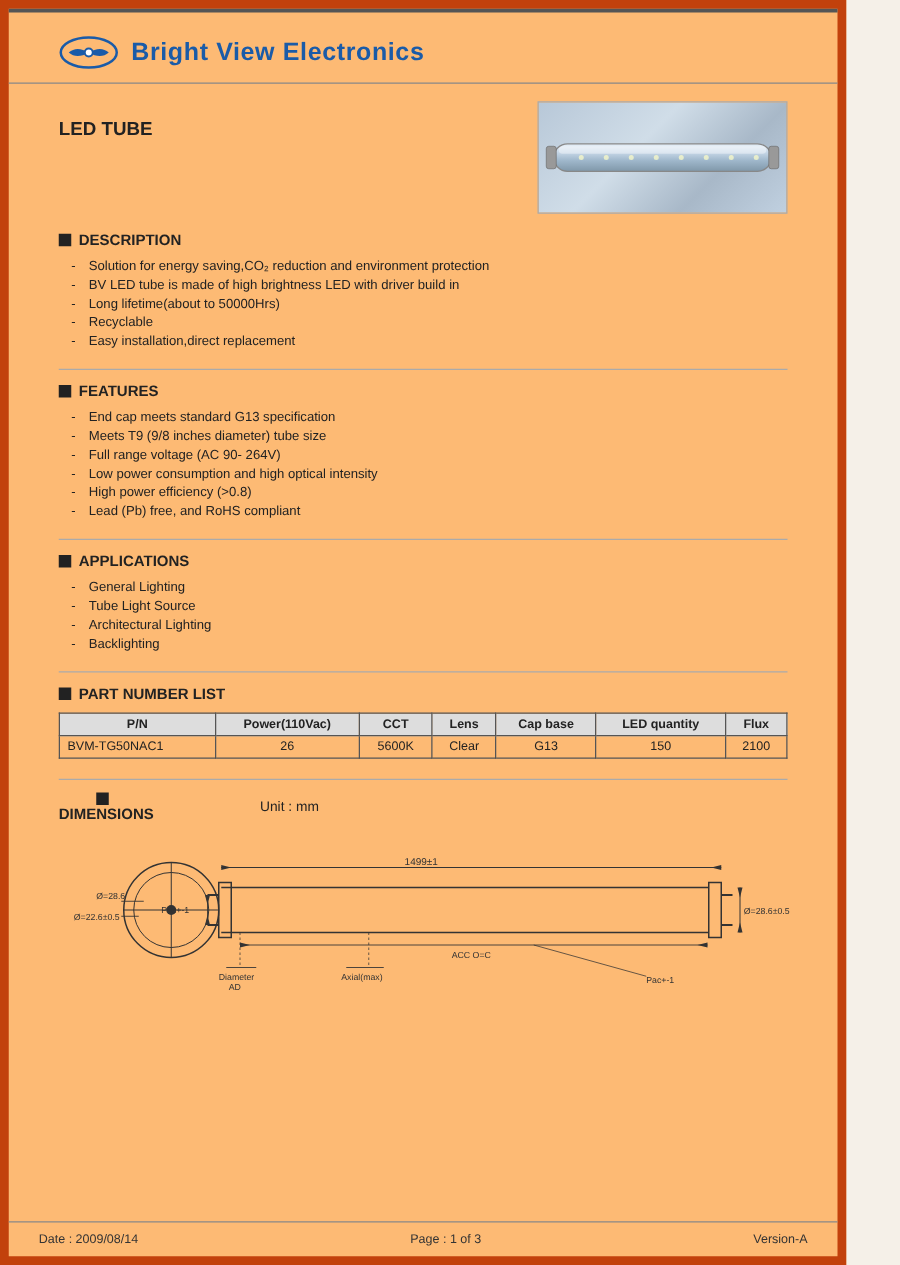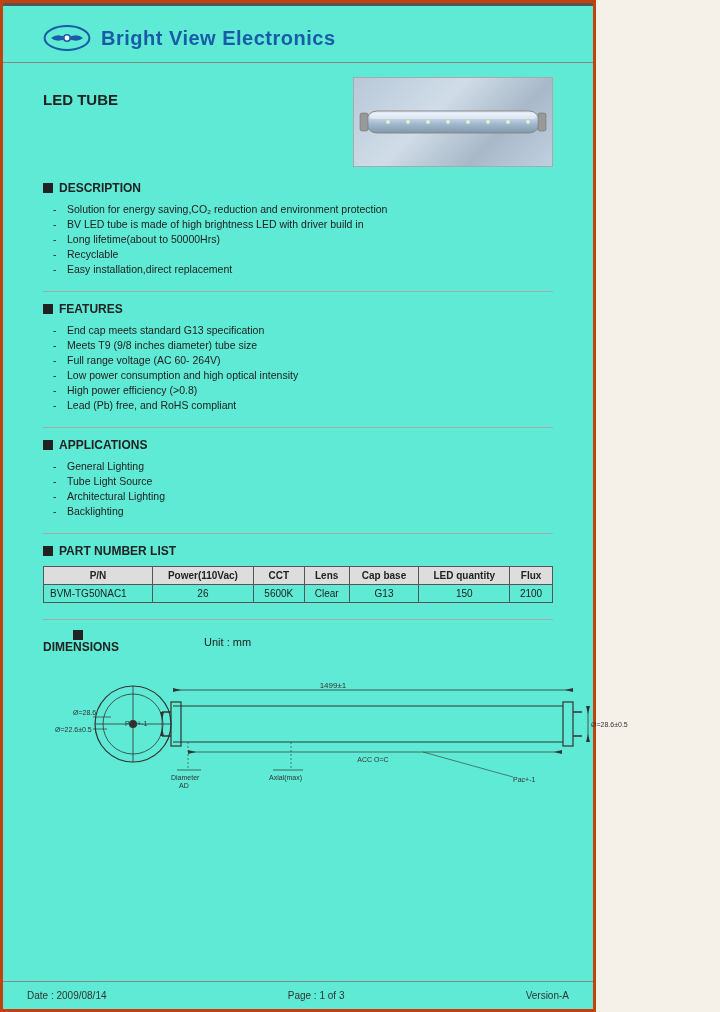--- a/index.html
+++ b/index.html
@@ -6,26 +6,26 @@
     body {
       width: 720px;
       min-height: 1012px;
       background: #f5f0e8;
       font-family: Arial, sans-serif;
       font-size: 11px;
       color: #222;
       position: relative;
     }
     .page {
-      width: 596px;
+      width: 677px;
       min-height: 1012px;
-      background: #5eead4;
+      background: #fdba74;
       padding: 0;
       position: relative;
-      border: 3px solid #c2410c;
+      border: 7px solid #c2410c;
     }
     .top-border {
       width: 100%;
       height: 3px;
       background: #555;
     }
     .header {
       display: flex;
       align-items: center;
       padding: 18px 40px 10px 40px;
@@ -251,21 +251,21 @@
     <hr class="divider">
 
     <div class="section">
       <div class="section-title">
         <span class="black-square"></span>
         <span>FEATURES</span>
       </div>
       <ul class="bullet-list">
         <li>End cap meets standard G13 specification</li>
         <li>Meets T9 (9/8 inches diameter) tube size</li>
-        <li>Full range voltage (AC 60- 264V)</li>
+        <li>Full range voltage (AC 90- 264V)</li>
         <li>Low power consumption and high optical intensity</li>
         <li>High power efficiency (&gt;0.8)</li>
         <li>Lead (Pb) free, and RoHS compliant</li>
       </ul>
     </div>
 
     <hr class="divider">
 
     <div class="section">
       <div class="section-title">

